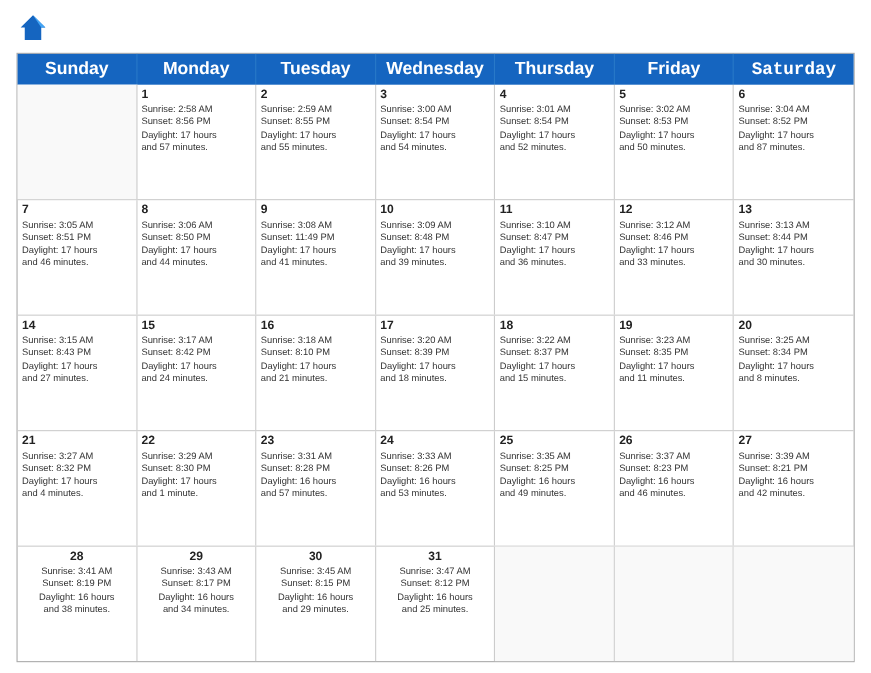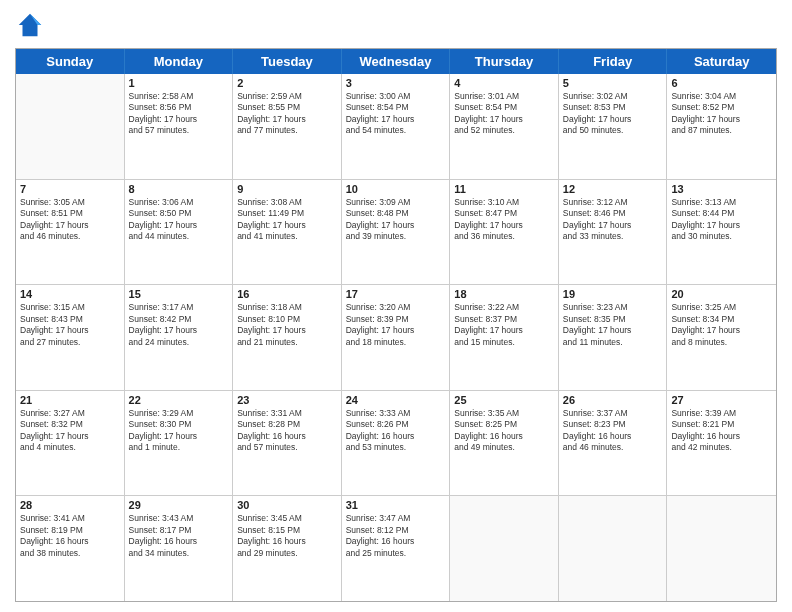--- a/index.html
+++ b/index.html
@@ -63,41 +63,41 @@
     .calendar {
       flex: 1;
       display: flex;
       flex-direction: column;
     }
     .cal-header {
       display: grid;
       grid-template-columns: repeat(7, 1fr);
       background: #1565c0;
       color: #fff;
-      font-size: 13px;
+      font-size: 16px;
       font-weight: bold;
     }
     .cal-header-cell {
       padding: 5px 4px;
       text-align: center;
       border-right: 1px solid #2979c8;
     }
-    .cal-header-cell:last-child { border-right: none; }
+    .cal-header-cell:last-child { border-right: none; font-family: Liberation Mono, monospace; }
     .cal-body {
       display: flex;
       flex-direction: column;
       flex: 1;
     }
     .cal-row {
       display: grid;
       grid-template-columns: repeat(7, 1fr);
       flex: 1;
       border-bottom: 1px solid #ccc;
     }
-    .cal-row:last-child { border-bottom: none; }
+    .cal-row:last-child { border-bottom: none; text-align: center; }
     .cal-cell {
       border-right: 1px solid #ccc;
       padding: 3px 4px;
       font-size: 9px;
       color: #333;
       vertical-align: top;
       min-height: 0;
     }
     .cal-cell:last-child { border-right: none; }
     .cal-cell.empty { background: #f9f9f9; }
@@ -154,21 +154,21 @@
             <div class="cell-line">Sunrise: 2:58 AM</div>
             <div class="cell-line">Sunset: 8:56 PM</div>
             <div class="cell-line">Daylight: 17 hours</div>
             <div class="cell-line">and 57 minutes.</div>
           </div>
           <div class="cal-cell">
             <div class="day-num">2</div>
             <div class="cell-line">Sunrise: 2:59 AM</div>
             <div class="cell-line">Sunset: 8:55 PM</div>
             <div class="cell-line">Daylight: 17 hours</div>
-            <div class="cell-line">and 77 minutes.</div>
+            <div class="cell-line">and 55 minutes.</div>
           </div>
           <div class="cal-cell">
             <div class="day-num">3</div>
             <div class="cell-line">Sunrise: 3:00 AM</div>
             <div class="cell-line">Sunset: 8:54 PM</div>
             <div class="cell-line">Daylight: 17 hours</div>
             <div class="cell-line">and 54 minutes.</div>
           </div>
           <div class="cal-cell">
             <div class="day-num">4</div>

